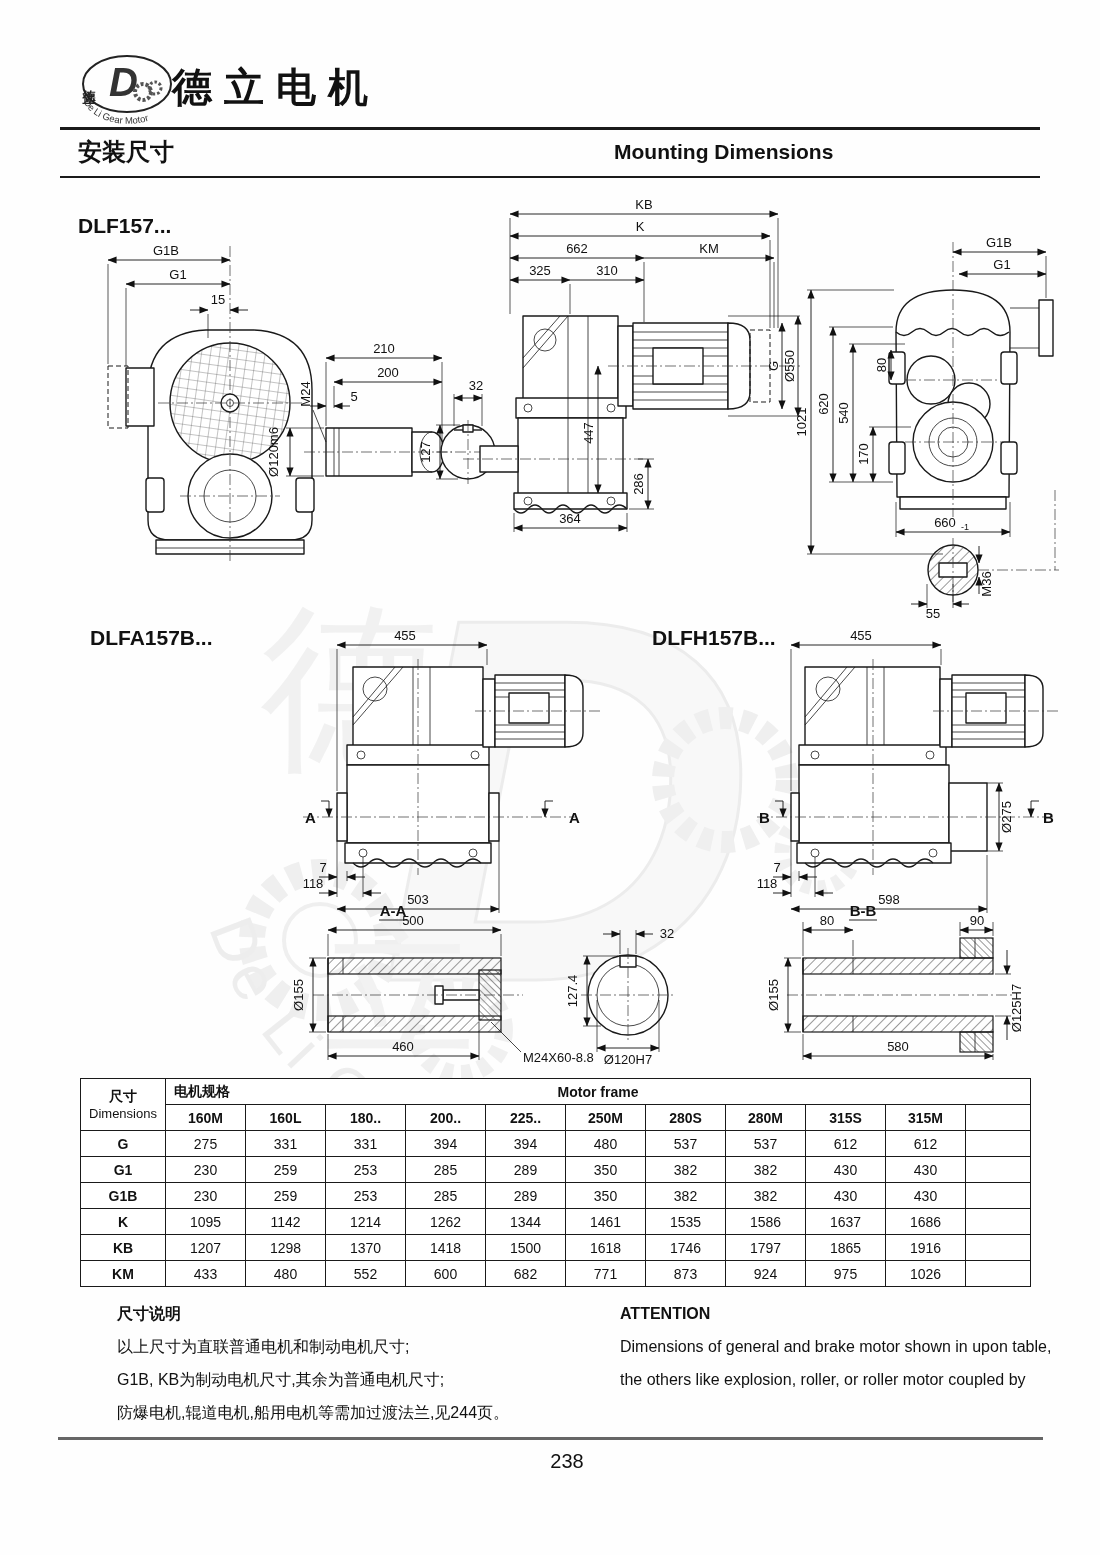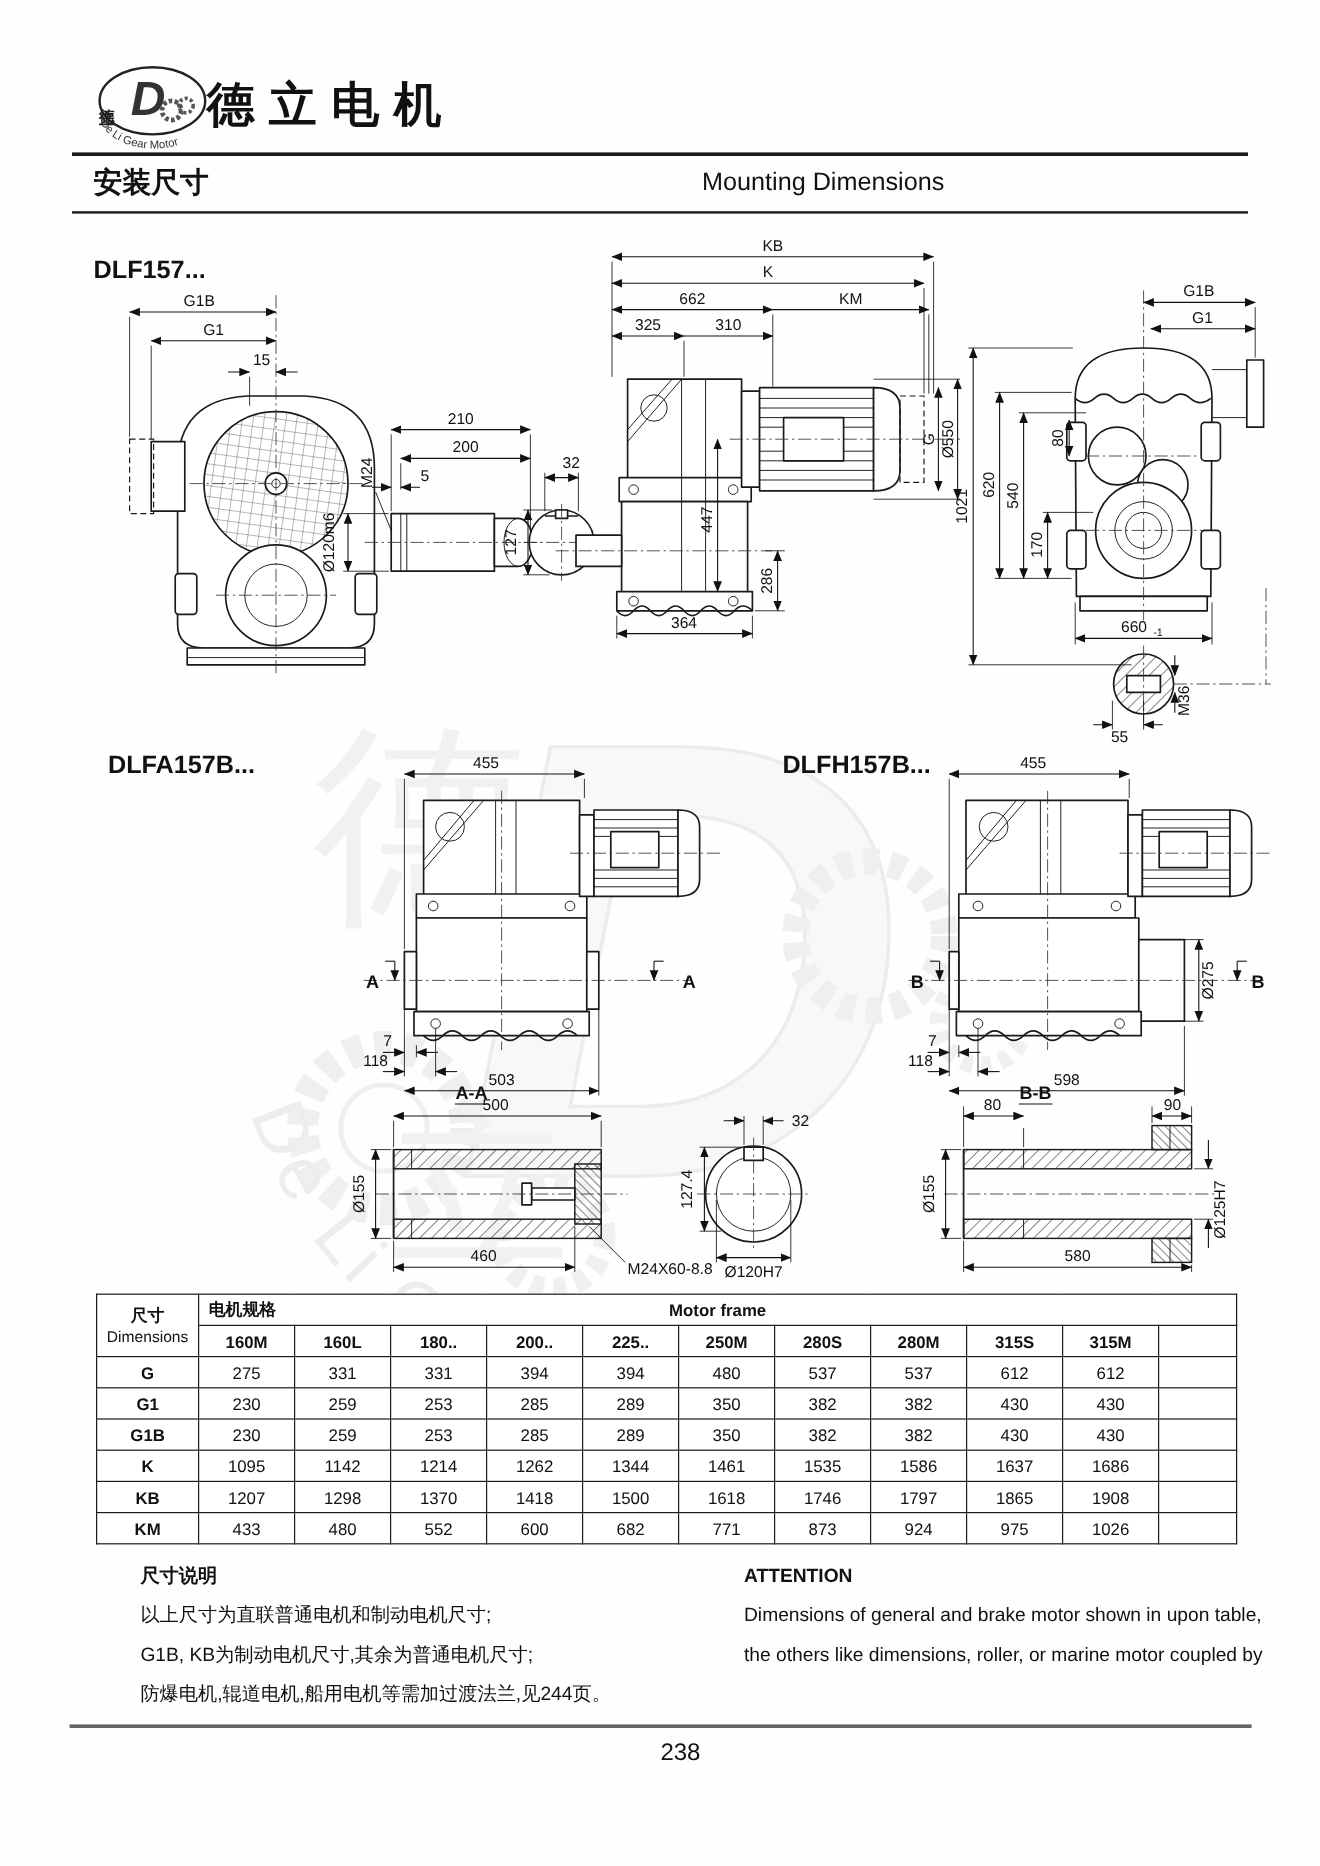--- a/index.html
+++ b/index.html
@@ -4,21 +4,21 @@
 <style>
   html,body{margin:0;padding:0;background:#888;}
   #page{position:relative;width:1100px;height:1555px;background:#fefefe;margin:0 auto;
         font-family:"Liberation Sans",sans-serif;color:#111;overflow:hidden;}
   .abs{position:absolute;}
   
   #company{left:172px;top:60px;font-size:40px;font-weight:bold;letter-spacing:12px;
            font-family:Liberation Sans, sans-serif;}
   .rule{background:#1a1a1a;}
   #title-cn{left:78px;top:136px;font-size:24px;font-weight:bold;}
-  #title-en{left:585px;top:140px;font-size:21px;font-weight:normal;}
+  #title-en{left:614px;top:140px;font-size:21px;font-weight:bold;}
   .model-label{font-size:21px;font-weight:bold;}
   
   svg text{font-family:"Liberation Sans",sans-serif;}
   .ol{fill:#fff;stroke:#1a1a1a;stroke-width:1.4;stroke-linejoin:round;}
   .nf{fill:none;stroke:#1a1a1a;stroke-width:1.4;stroke-linejoin:round;}
   .thin{fill:none;stroke:#1a1a1a;stroke-width:0.8;}
   .cl{fill:none;stroke:#333;stroke-width:0.7;stroke-dasharray:11 3 2 3;}
   .dim{stroke:#111;stroke-width:0.9;fill:none;}
   .ext{stroke:#111;stroke-width:0.7;fill:none;}
   .dsh{fill:none;stroke:#1a1a1a;stroke-width:1;stroke-dasharray:5 3;}
@@ -668,21 +668,21 @@
           <th class="hdr">KB</th>
           <td>1207</td>
           <td>1298</td>
           <td>1370</td>
           <td>1418</td>
           <td>1500</td>
           <td>1618</td>
           <td>1746</td>
           <td>1797</td>
           <td>1865</td>
-          <td>1908</td>
+          <td>1916</td>
           <td></td>
         </tr>
         <tr>
           <th class="hdr">KM</th>
           <td>433</td>
           <td>480</td>
           <td>552</td>
           <td>600</td>
           <td>682</td>
           <td>771</td>
@@ -697,19 +697,19 @@
 
   <div class="abs" style="left:78px;top:1297px;margin-left:39px;">
     <div class="note-title">尺寸说明</div>
     <div class="note-line">以上尺寸为直联普通电机和制动电机尺寸;</div>
     <div class="note-line">G1B, KB为制动电机尺寸,其余为普通电机尺寸;</div>
     <div class="note-line">防爆电机,辊道电机,船用电机等需加过渡法兰,见244页。</div>
   </div>
   <div class="abs" style="left:620px;top:1297px;">
     <div class="note-title">ATTENTION</div>
     <div class="note-line">Dimensions of general and brake motor shown in upon table,</div>
-    <div class="note-line">the others like dimensions, roller, or marine motor coupled by</div>
+    <div class="note-line">the others like explosion, roller, or roller motor coupled by</div>
   </div>
 
   <div class="abs" style="left:58px;top:1437px;width:985px;height:3px;background:#666;"></div>
   <div id="page-num" class="abs">238</div>
 
 </div>
 
 </body></html>

